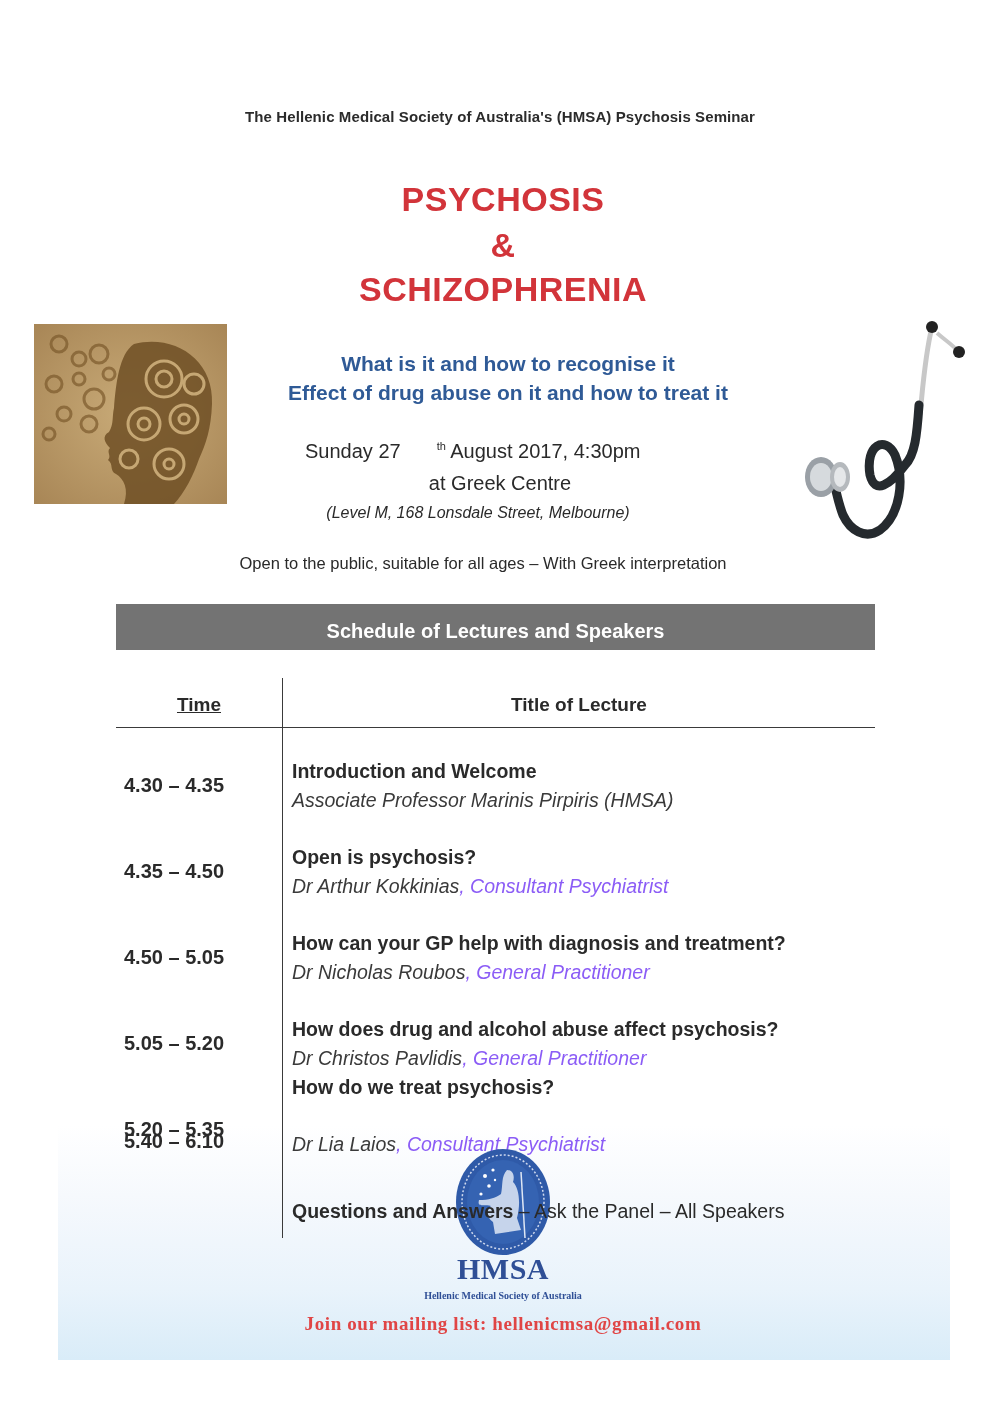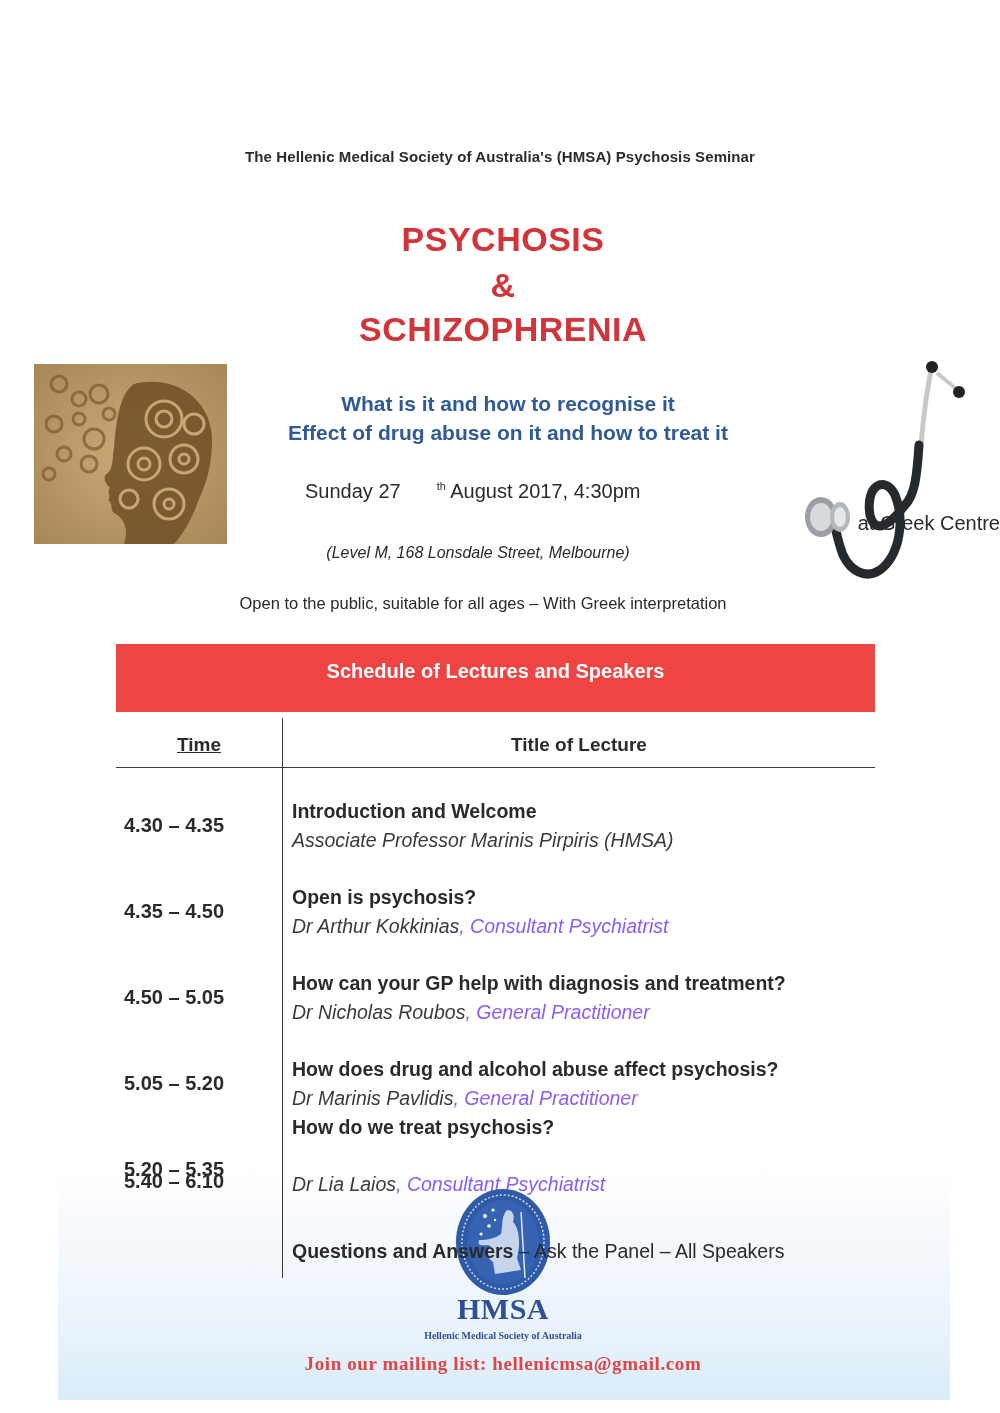--- a/index.html
+++ b/index.html
@@ -1,42 +1,42 @@
 <!DOCTYPE html>
 <html><head>
 <meta charset="utf-8">
 <style>
   html, body { margin:0; padding:0; background:#ffffff; }
   body { width:1000px; height:1413px; position:relative; overflow:hidden; font-family:"Liberation Sans", sans-serif; color:#2a2a2a; }
-  .abs { position:absolute;margin-top:40px; }
+  .abs { position:absolute; }
   .center { text-align:center; }
 
   .gradient-box { left:58px; top:1125px; width:892px; height:235px;
     background:linear-gradient(to bottom, #ffffff 0%, #f6f9fd 30%, #e9f3fb 70%, #d9ecf8 100%); }
 
   .society-line { left:0; width:1000px; top:108px; font-size:15px; font-weight:bold; color:#2b2b2b; letter-spacing:0.1px; }
 
   .title { left:0; width:1006px; font-weight:bold; font-size:34px; color:#d2343a; letter-spacing:0.5px; }
   .t1 { top:180px; } .t2 { top:226px; } .t3 { top:270px; }
 
   .brain-img { left:34px; top:324px; width:193px; height:180px; overflow:hidden;
     background:radial-gradient(ellipse at 65% 55%, #7a5a2e 0%, #9b7b48 35%, #b9996a 60%, #c8ad80 100%); }
 
   .stethoscope { left:795px; top:315px; width:170px; height:240px; }
 
   .subtitle { left:0; width:1016px; font-size:21px; font-weight:bold; color:#2f5a96; }
   .s1 { top:352px; } .s2 { top:381px; }
 
   .date-line { left:305px; top:440px; font-size:20px; color:#2a2a2a; }
   .date-line sup { font-size:11px; vertical-align:super; line-height:0;padding-left:36px; }
-  .venue { left:0; width:1000px; top:472px; font-size:20px; color:#2a2a2a;text-align:right; }
+  .venue { left:0; width:1000px; top:472px; font-size:20px; color:#2a2a2a; }
   .address { left:0; width:956px; top:504px; font-size:16px; font-style:italic; color:#2a2a2a; }
   .open-public { left:0; width:966px; top:554px; font-size:16.5px; color:#2a2a2a; }
 
-  .banner { left:116px; top:604px; width:759px; height:68px; background:#ef4444; color:#ffffff; font-weight:bold; font-size:20px; line-height:54px; }
+  .banner { left:116px; top:604px; width:759px; height:46px; background:#737373; color:#ffffff; font-weight:bold; font-size:20px; line-height:54px; }
 
   .col-divider { left:282px; top:678px; width:1px; height:560px; background:#3a3a3a; }
   .header-rule { left:116px; top:727px; width:759px; height:1px; background:#3a3a3a; }
   .th-time { left:116px; width:166px; top:694px; font-size:19px; font-weight:bold; color:#2a2a2a;text-decoration:underline; }
   .th-title { left:283px; width:592px; top:694px; font-size:19px; font-weight:bold; color:#2a2a2a; }
 
   .row-time { left:124px; font-size:20px; font-weight:bold; color:#2a2a2a; }
   .row-title { left:292px; font-size:19.5px; font-weight:bold; color:#2a2a2a; white-space:nowrap; }
   .row-speaker { left:292px; font-size:19.5px; font-style:italic; color:#3a3a3a; white-space:nowrap; }
   .row-speaker .role { color:#8b5cf6; }
@@ -131,21 +131,21 @@
 <div class="abs row-time" style="top:860px;">4.35 – 4.50</div>
 <div class="abs row-title" style="top:846px;">Open is psychosis?</div>
 <div class="abs row-speaker" style="top:875px;"><span>Dr Arthur Kokkinias</span><span class="role">, Consultant Psychiatrist</span></div>
 
 <div class="abs row-time" style="top:946px;">4.50 – 5.05</div>
 <div class="abs row-title" style="top:932px;">How can your GP help with diagnosis and treatment?</div>
 <div class="abs row-speaker" style="top:961px;"><span>Dr Nicholas Roubos</span><span class="role">, General Practitioner</span></div>
 
 <div class="abs row-time" style="top:1032px;">5.05 – 5.20</div>
 <div class="abs row-title" style="top:1018px;">How does drug and alcohol abuse affect psychosis?</div>
-<div class="abs row-speaker" style="top:1047px;"><span>Dr Marinis Pavlidis</span><span class="role">, General Practitioner</span></div>
+<div class="abs row-speaker" style="top:1047px;"><span>Dr Christos Pavlidis</span><span class="role">, General Practitioner</span></div>
 
 <div class="abs row-time" style="top:1118px;">5.20 – 5.35</div>
 <div class="abs row-title" style="top:1076px;">How do we treat psychosis?</div>
 <div class="abs row-speaker" style="top:1133px;"><span>Dr Lia Laios</span><span class="role">, Consultant Psychiatrist</span></div>
 
 <div class="abs seal">
   <svg width="96" height="108" viewBox="0 0 96 108">
     <ellipse cx="48" cy="54" rx="47" ry="53" fill="#2f5aa8"></ellipse>
     <ellipse cx="48" cy="54" rx="41" ry="47" fill="none" stroke="#cfd9ee" stroke-width="1.5" stroke-dasharray="2 2"></ellipse>
     <ellipse cx="48" cy="54" rx="36" ry="42" fill="#3563b2"></ellipse>

